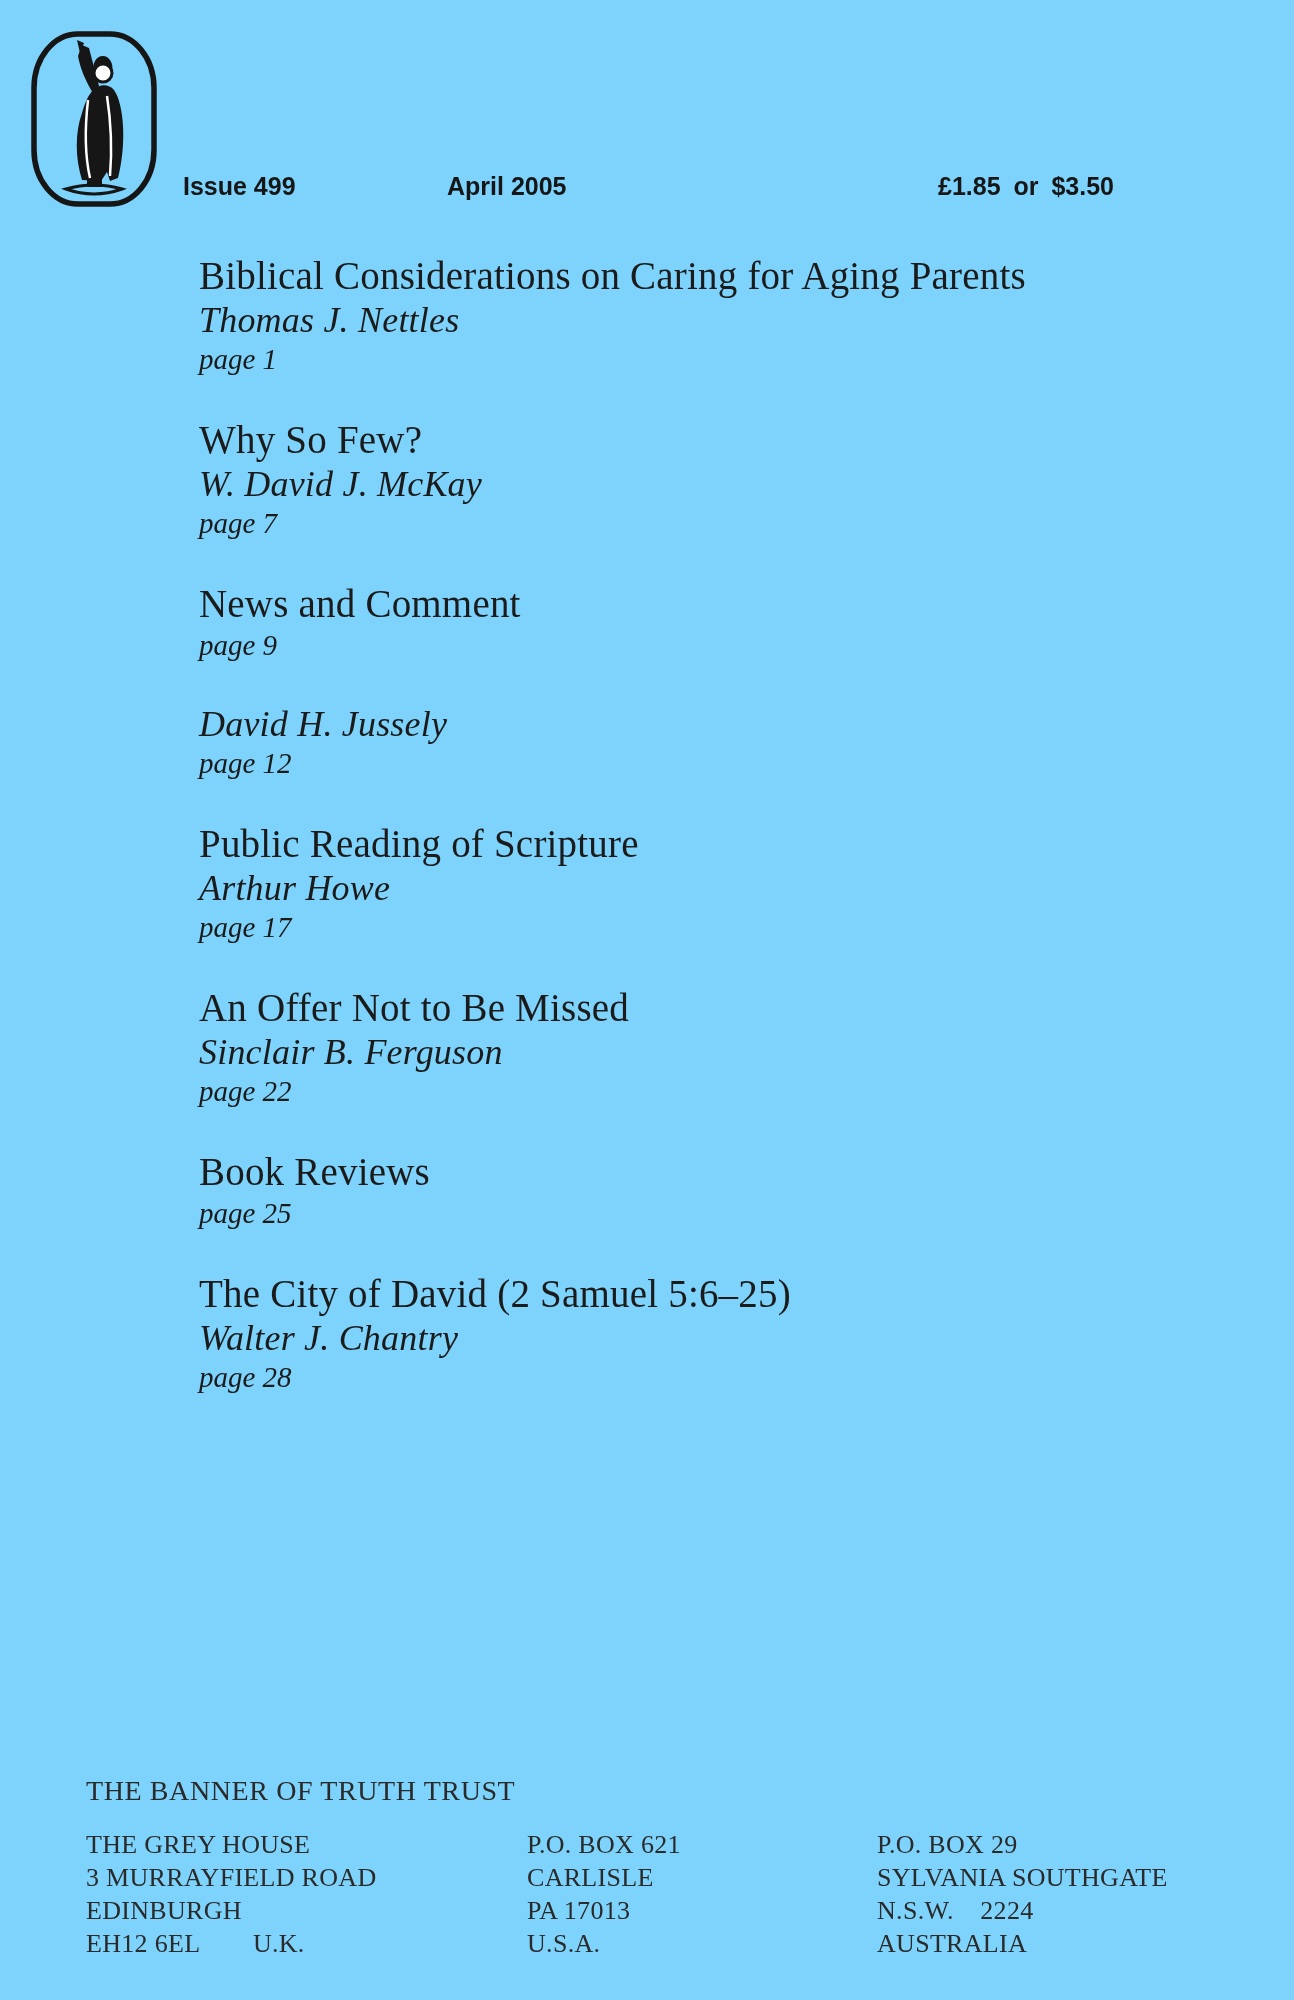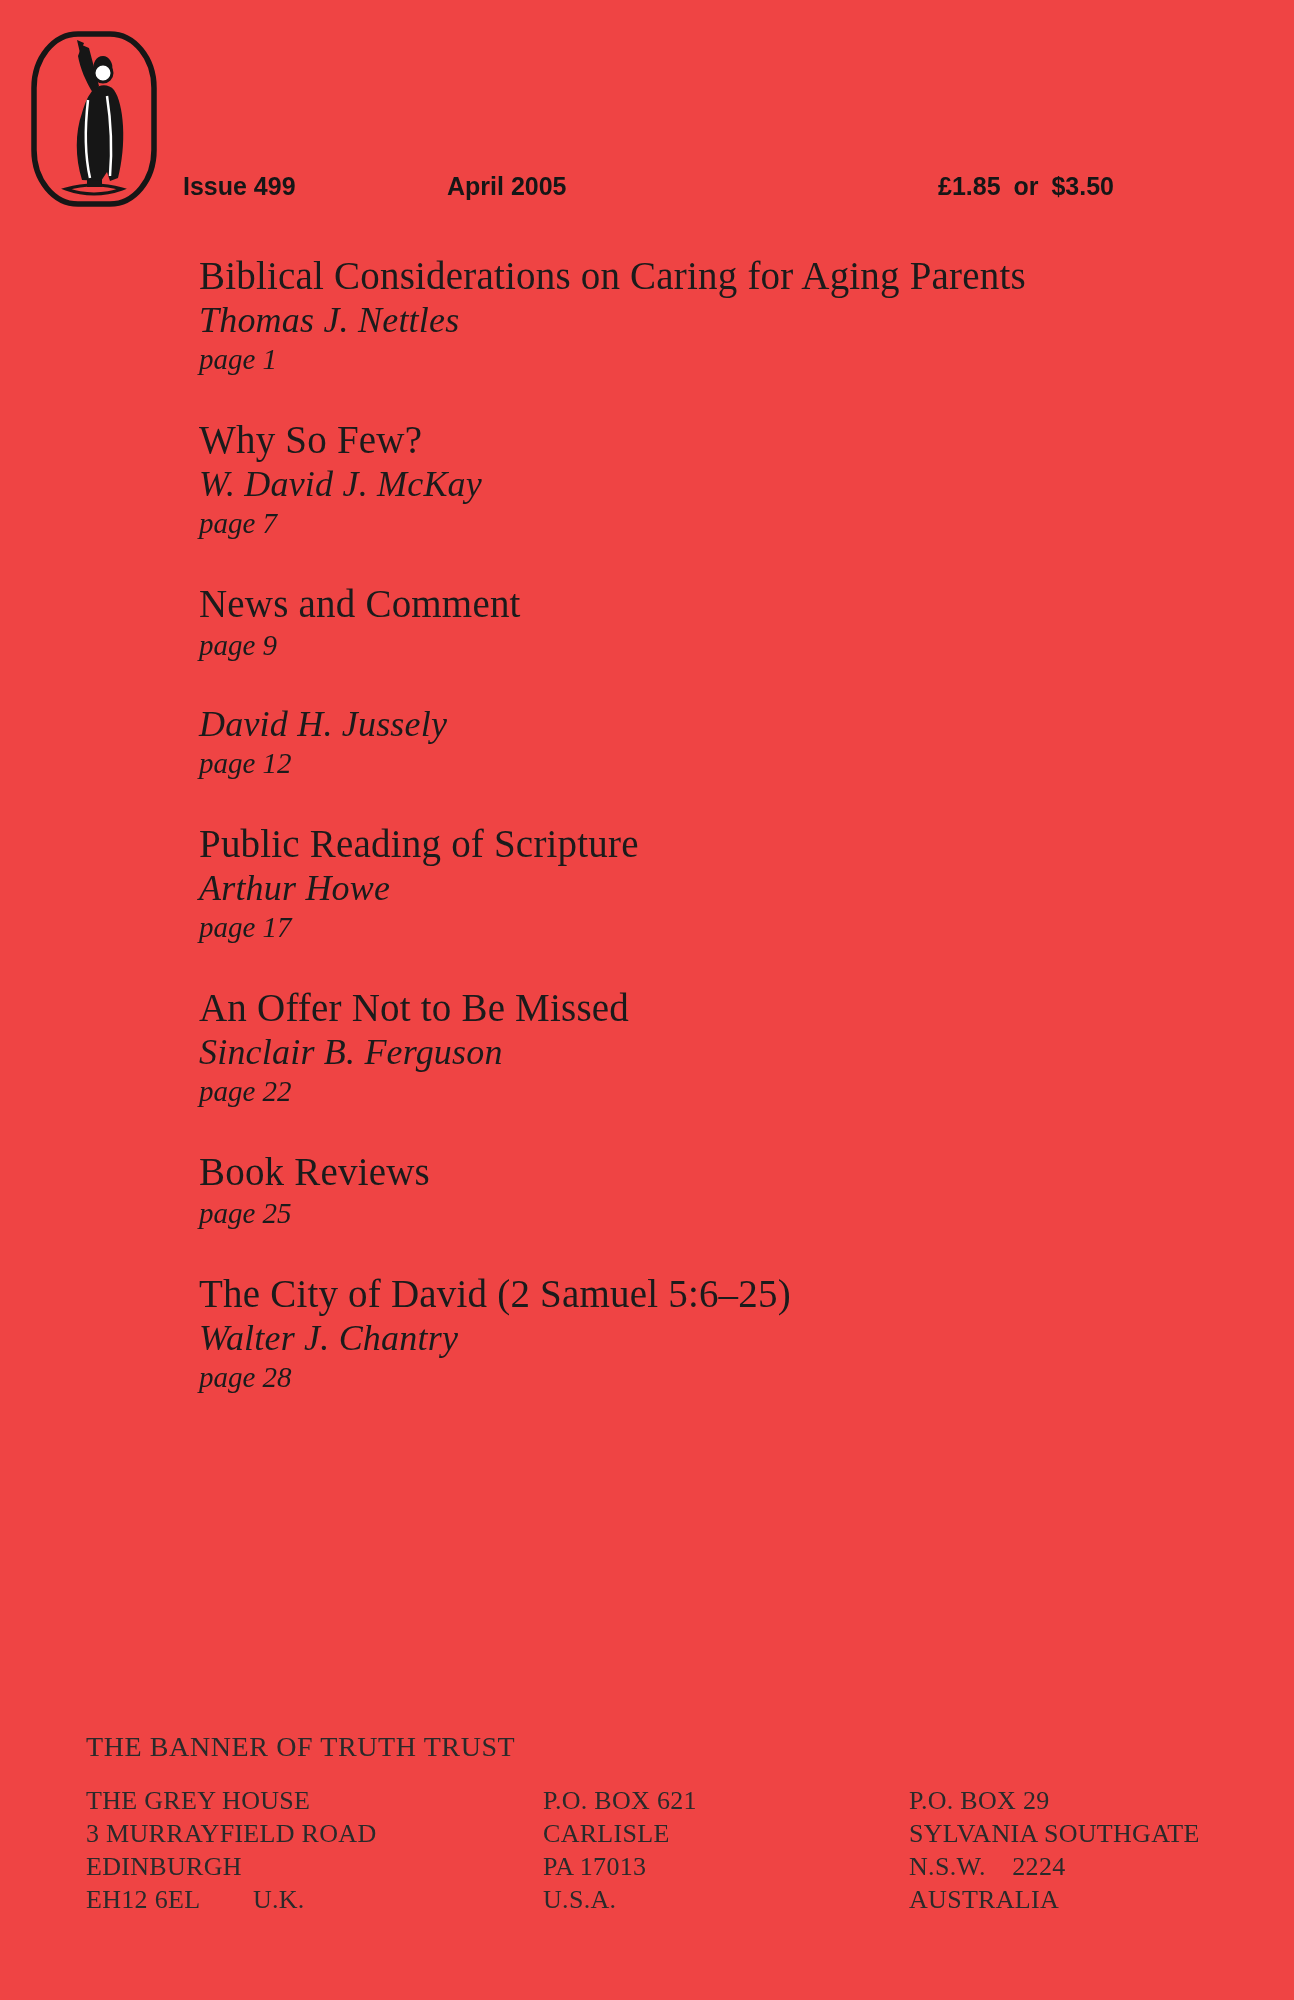--- a/index.html
+++ b/index.html
@@ -4,21 +4,21 @@
 <style>
   html, body {
     margin: 0;
     padding: 0;
     background: #ffffff;
   }
   .page {
     position: relative;
     width: 1294px;
     height: 2000px;
-    background: #ef4444;
+    background: #7dd3fc;
     color: #1b1b1b;
     font-family: "Liberation Serif", serif;
     overflow: hidden;
   }
 
   
   .logo {
     position: absolute;
     left: 30px;
     top: 30px;
@@ -68,32 +68,32 @@
     font-style: italic;
     font-size: 29px;
     line-height: 37px;
   }
   .entry .author:empty, .entry .pageno:empty { display: none; }
 
   
   .footer {
     position: absolute;
     left: 86px;
-    top: 1730px;
+    top: 1774px;
     width: 1140px;
   }
   .publisher {
     margin: 0 0 21px 0;
     font-size: 28px;
     line-height: 33px;
     font-weight: normal;
     letter-spacing: 0.6px;
     color: #2a2a2a;
   }
-  .addresses { display: flex; gap: 16px; }
+  .addresses { display: flex; }
   .addr { font-size: 26px; line-height: 33px; letter-spacing: 0.3px; color: #2a2a2a; }
   .addr-1 { width: 441px; }
   .addr-2 { width: 350px; }
   .addr-3 { width: auto; }
   .addr div { white-space: pre; }
 </style>
 </head>
 <body>
 
 <div class="page">

